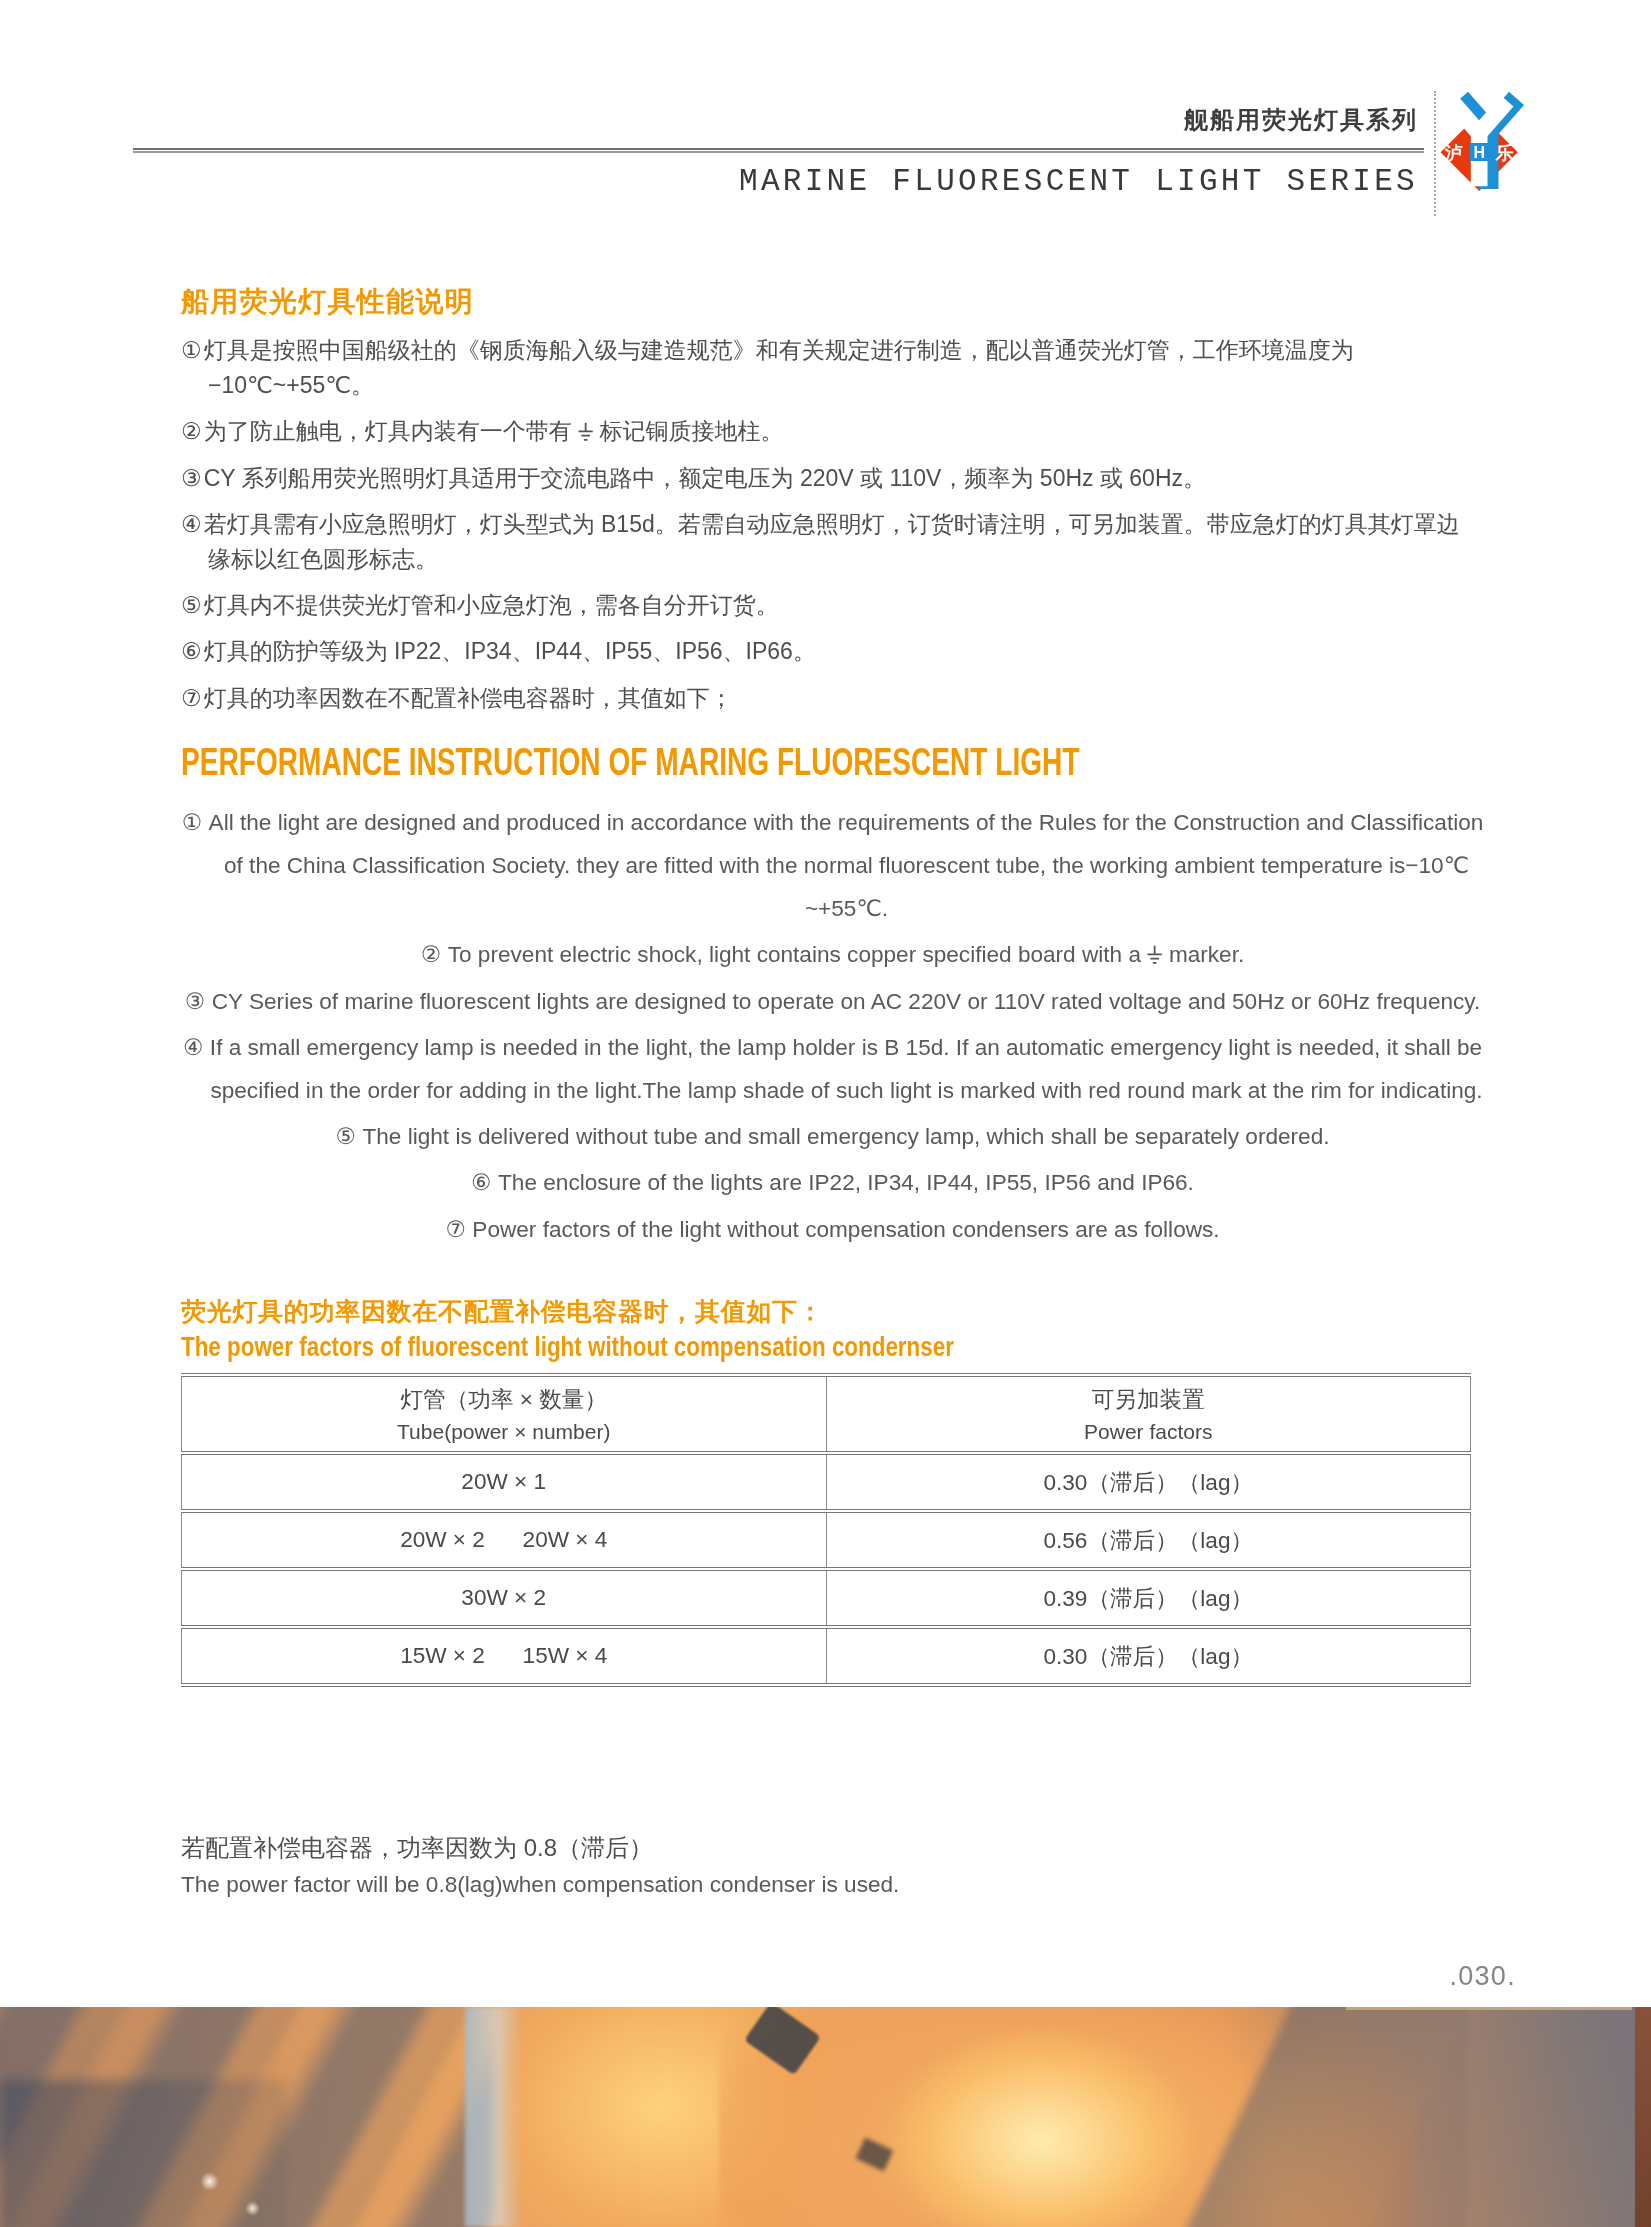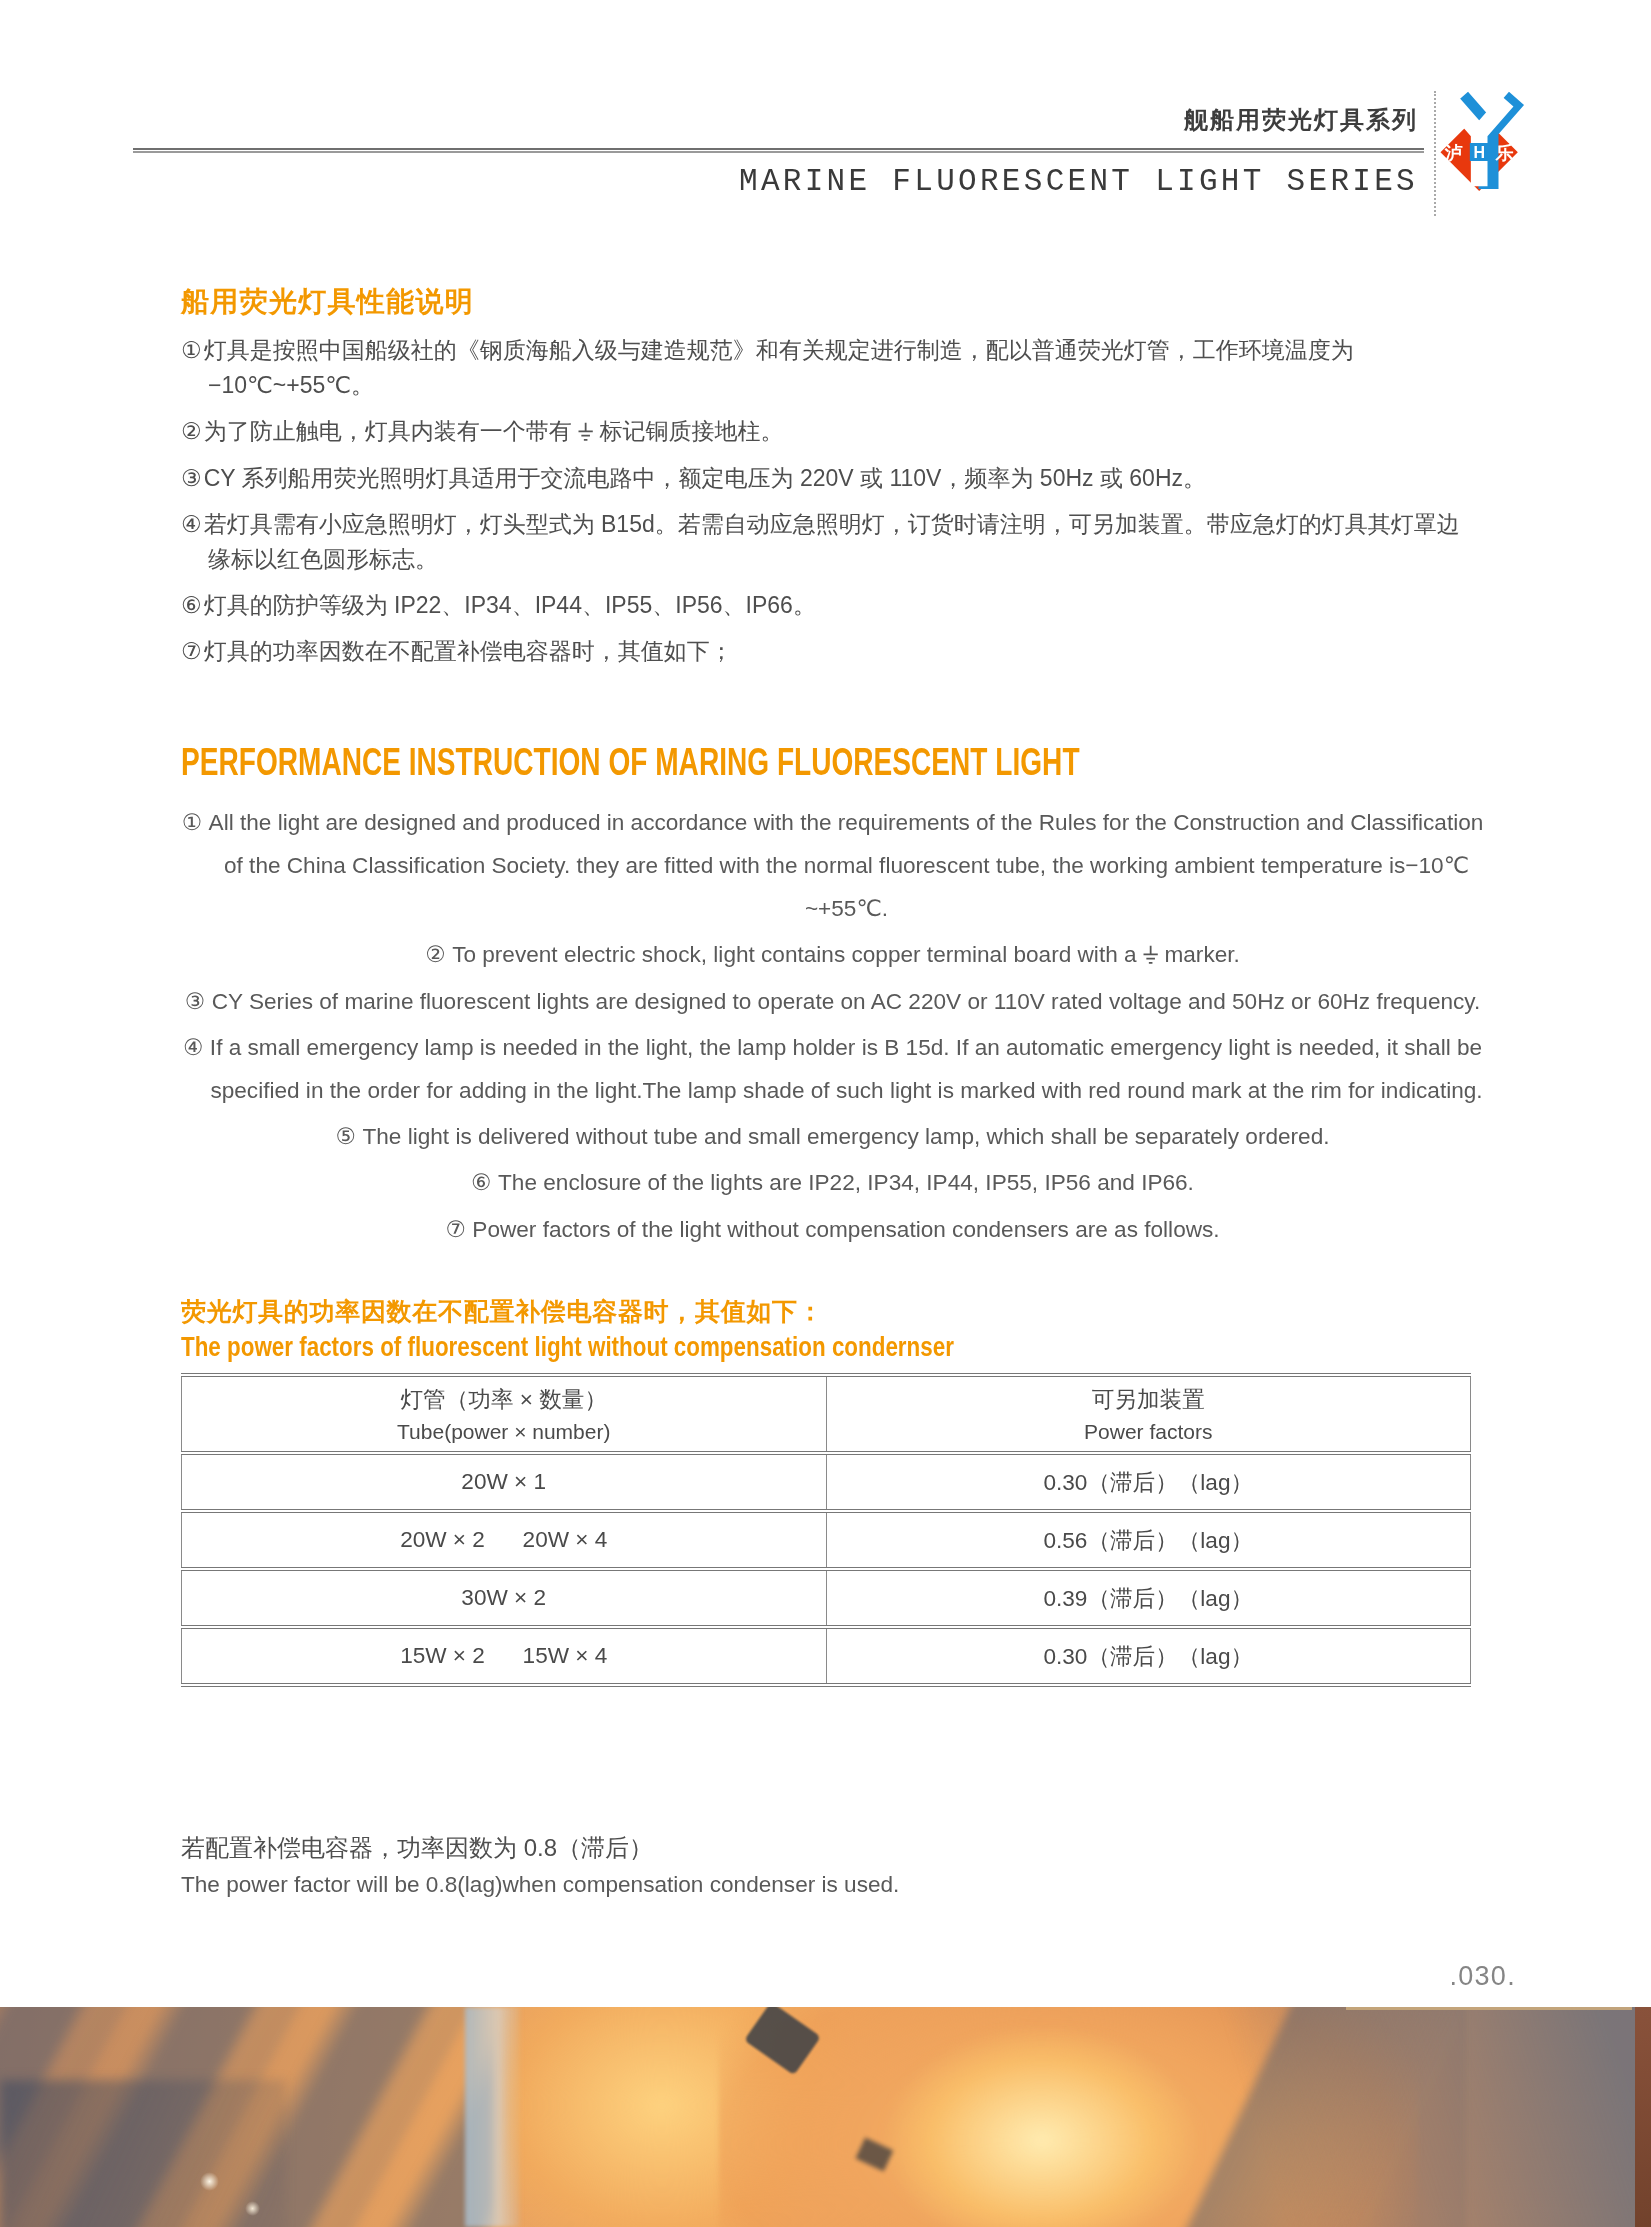--- a/index.html
+++ b/index.html
@@ -141,29 +141,30 @@
 
   <div class="zh-heading">船用荧光灯具性能说明</div>
 
   <div class="zh-list">
     <div class="item"><span class="num">①</span><span>灯具是按照中国船级社的《钢质海船入级与建造规范》和有关规定进行制造，配以普通荧光灯管，工作环境温度为 −10℃~+55℃。</span></div>
     <div class="item"><span class="num">②</span><span>为了防止触电，灯具内装有一个带有</span><svg class="gnd" viewBox="0 0 22 28">
           <path d="M11 1 V13 M1 13 H21 M5 19 H17 M8.5 25 H13.5" stroke="#555" stroke-width="2.5" fill="none"></path>
         </svg><span>标记铜质接地柱。</span></div>
     <div class="item"><span class="num">③</span><span>CY 系列船用荧光照明灯具适用于交流电路中，额定电压为 220V 或 110V，频率为 50Hz 或 60Hz。</span></div>
     <div class="item"><span class="num">④</span><span>若灯具需有小应急照明灯，灯头型式为 B15d。若需自动应急照明灯，订货时请注明，可另加装置。带应急灯的灯具其灯罩边缘标以红色圆形标志。</span></div>
+    <div class="item"><span class="num">⑤</span><span>灯具内不提供荧光灯管和小应急灯泡，需各自分开订货。</span></div>
     <div class="item"><span class="num">⑥</span><span>灯具的防护等级为 IP22、IP34、IP44、IP55、IP56、IP66。</span></div>
     <div class="item"><span class="num">⑦</span><span>灯具的功率因数在不配置补偿电容器时，其值如下；</span></div>
   </div>
 
   <div class="en-heading"><span class="squeeze">PERFORMANCE INSTRUCTION OF MARING FLUORESCENT LIGHT</span></div>
 
   <div class="en-list">
     <div class="item"><span class="num">①</span><span>All the light are designed and produced in accordance with the requirements of the Rules for the Construction and Classification of the China Classification Society. they are fitted with the normal fluorescent tube, the working ambient temperature is−10℃ ~+55℃.</span></div>
-    <div class="item"><span class="num">②</span><span>To prevent electric shock, light contains copper terminal board with a</span><svg class="gnd" viewBox="0 0 22 28">
+    <div class="item"><span class="num">②</span><span>To prevent electric shock, light contains copper specified board with a</span><svg class="gnd" viewBox="0 0 22 28">
           <path d="M11 1 V13 M1 13 H21 M5 19 H17 M8.5 25 H13.5" stroke="#555" stroke-width="2.5" fill="none"></path>
         </svg><span>marker.</span></div>
     <div class="item"><span class="num">③</span><span>CY Series of marine fluorescent lights are designed to operate on AC 220V or 110V rated voltage and 50Hz or 60Hz frequency.</span></div>
     <div class="item"><span class="num">④</span><span>If a small emergency lamp is needed in the light, the lamp holder is B 15d. If an automatic emergency light is needed, it shall be specified in the order for adding in the light.The lamp shade of such light is marked with red round mark at the rim for indicating.</span></div>
     <div class="item"><span class="num">⑤</span><span>The light is delivered without tube and small emergency lamp, which shall be separately ordered.</span></div>
     <div class="item"><span class="num">⑥</span><span>The enclosure of the lights are IP22, IP34, IP44, IP55, IP56 and IP66.</span></div>
     <div class="item"><span class="num">⑦</span><span>Power factors of the light without compensation condensers are as follows.</span></div>
   </div>
 
   <div class="pf-head-zh">荧光灯具的功率因数在不配置补偿电容器时，其值如下：</div>

